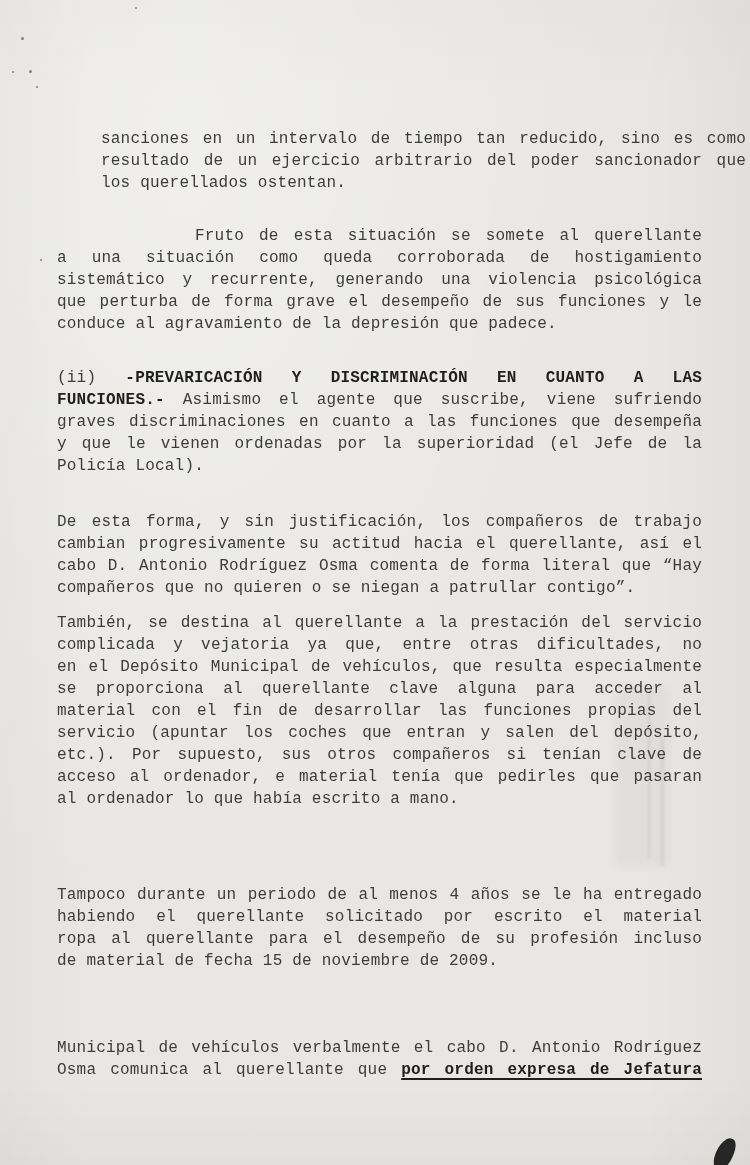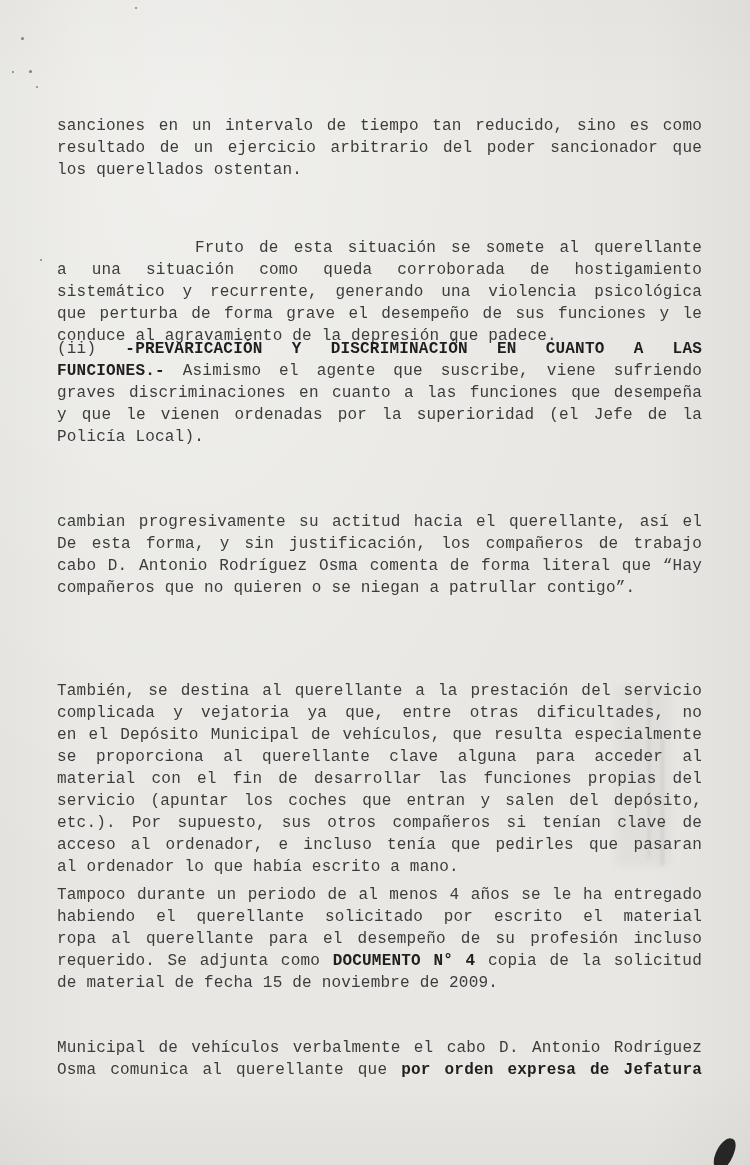--- a/index.html
+++ b/index.html
@@ -27,27 +27,27 @@
     line-height: 22px;
     letter-spacing: 0.2px;
   }
 
   .ln { height: 22px; overflow: visible; }
   .j  { text-align: justify; text-align-last: justify; text-justify: inter-word; }
   .last { text-align: center; text-align-last: left; }
   .indent { text-indent: 138px; }
 
   .b { font-weight: bold; color: #1f1f1f; }
-  .u { text-decoration-thickness: 2px; text-underline-offset: 4px; }
+  .u { text-decoration: underline; text-decoration-thickness: 2px; text-underline-offset: 4px; }
 
-  #p1 { top: 115px; }
-  #p2 { top: 237px; }
-  #p3 { top: 338px; font-family: Liberation Mono, monospace; }
+  #p1 { top: 128px; margin-left: 44px; }
+  #p2 { top: 225px; }
+  #p3 { top: 367px; font-family: Liberation Mono, monospace; }
   #p4 { top: 511px; }
-  #p5 { top: 680px; }
+  #p5 { top: 612px; }
   #p6 { top: 884px; }
   #p7 { top: 1037px; }
 
   
   .speck {
     position: absolute; width: 3px; height: 3px; border-radius: 50%;
     background: rgba(45,45,45,0.55);
   }
   .sp1 { left: 21px;  top: 37px;  }
   .sp2 { left: 12px;  top: 71px;  width: 2px; height: 2px; }
@@ -94,43 +94,42 @@
 
   <div class="para" id="p3">
     <div class="ln j"><span>(ii)</span> <span class="b">-PREVARICACIÓN Y DISCRIMINACIÓN EN CUANTO A LAS</span></div>
     <div class="ln j"><span class="b">FUNCIONES.-</span> <span>Asimismo el agente que suscribe, viene sufriendo</span></div>
     <div class="ln j">graves discriminaciones en cuanto a las funciones que desempeña</div>
     <div class="ln j">y que le vienen ordenadas por la superioridad (el Jefe de la</div>
     <div class="ln last">Policía Local).</div>
   </div>
 
   <div class="para" id="p4">
+    <div class="ln j">De esta forma, y sin justificación, los compañeros de trabajo</div>
     <div class="ln j">cambian progresivamente su actitud hacia el querellante, así el</div>
-    <div class="ln j">De esta forma, y sin justificación, los compañeros de trabajo</div>
     <div class="ln j">cabo D. Antonio Rodríguez Osma comenta de forma literal que “Hay</div>
     <div class="ln last">compañeros que no quieren o se niegan a patrullar contigo”.</div>
   </div>
 
   <div class="para" id="p5">
     <div class="ln j">También, se destina al querellante a la prestación del servicio</div>
     <div class="ln j">complicada y vejatoria ya que, entre otras dificultades, no</div>
     <div class="ln j">en el Depósito Municipal de vehículos, que resulta especialmente</div>
     <div class="ln j">se proporciona al querellante clave alguna para acceder al</div>
     <div class="ln j">material con el fin de desarrollar las funciones propias del</div>
     <div class="ln j">servicio (apuntar los coches que entran y salen del depósito,</div>
     <div class="ln j">etc.). Por supuesto, sus otros compañeros si tenían clave de</div>
-    <div class="ln j">acceso al ordenador, e incluso tenía que pedirles que pasaran</div>
+    <div class="ln j">acceso al ordenador, e material tenía que pedirles que pasaran</div>
     <div class="ln last">al ordenador lo que había escrito a mano.</div>
   </div>
 
   <div class="para" id="p6">
     <div class="ln j">Tampoco durante un periodo de al menos 4 años se le ha entregado</div>
     <div class="ln j">habiendo el querellante solicitado por escrito el material</div>
     <div class="ln j">ropa al querellante para el desempeño de su profesión incluso</div>
-    <div class="ln j"><span>requerido. Se adjunta como</span> <span class="b">DOCUMENTO N° 4</span> <span>copia de la solicitud</span></div>
     <div class="ln last">de material de fecha 15 de noviembre de 2009.</div>
   </div>
 
   <div class="para" id="p7">
     <div class="ln j">Municipal de vehículos verbalmente el cabo D. Antonio Rodríguez</div>
     <div class="ln j"><span>Osma comunica al querellante que</span> <span class="b u">por orden expresa de Jefatura</span></div>
   </div>
 
   <div class="speck sp1"></div>
   <div class="speck sp2"></div>

